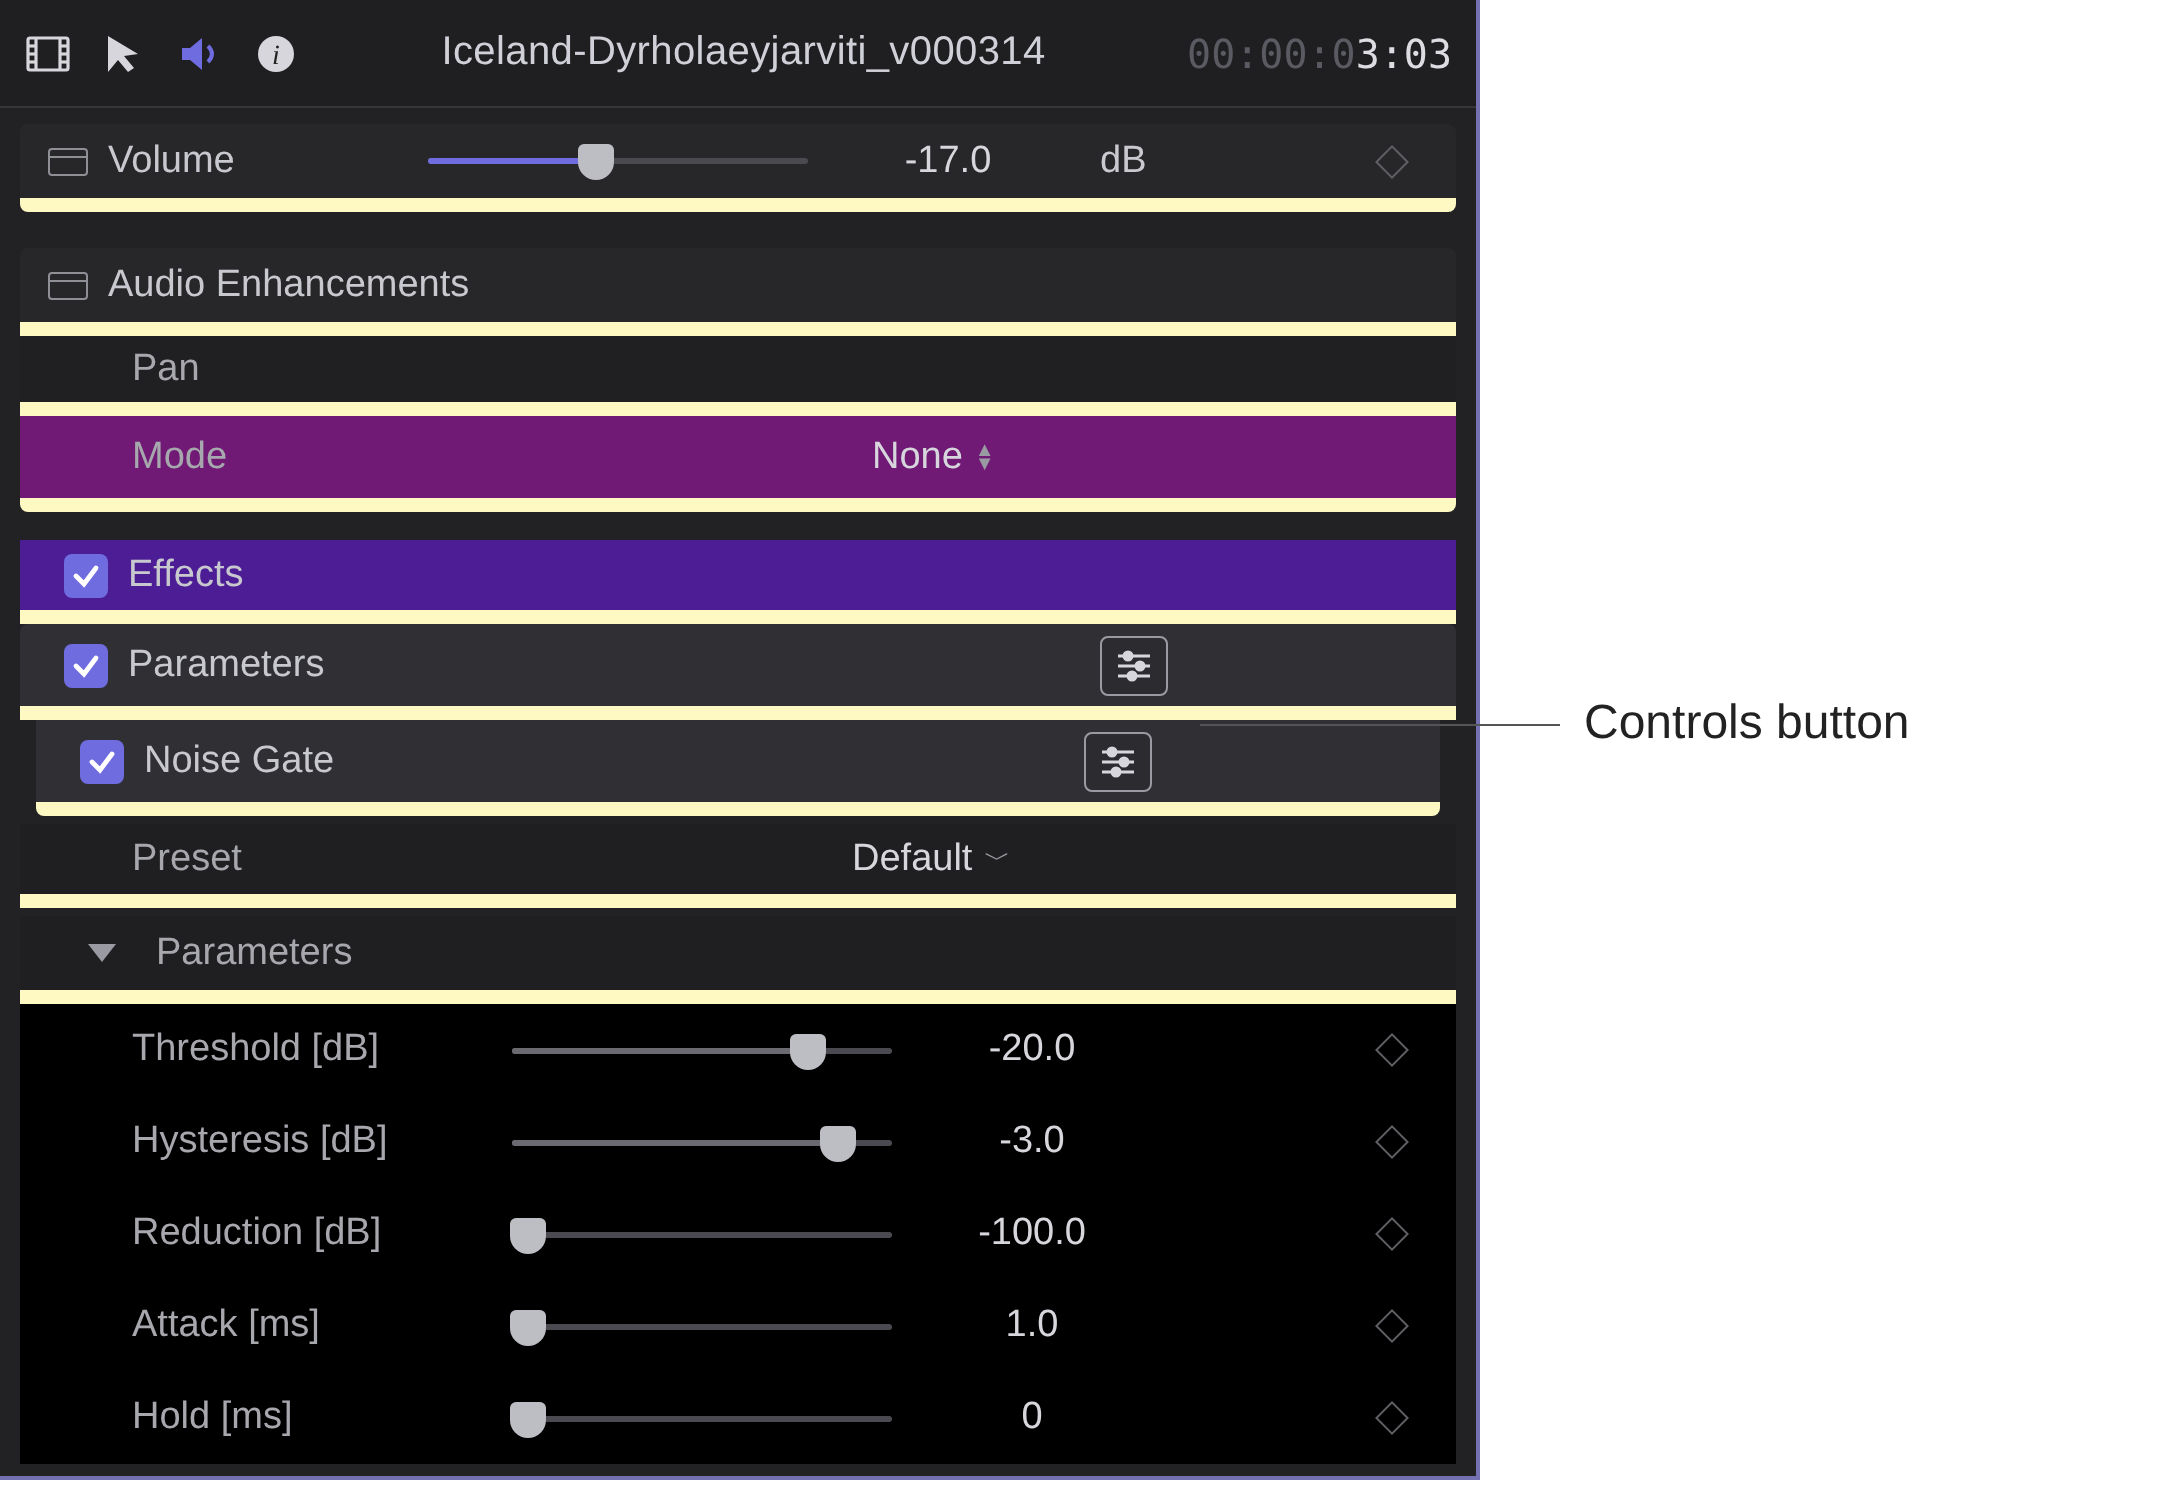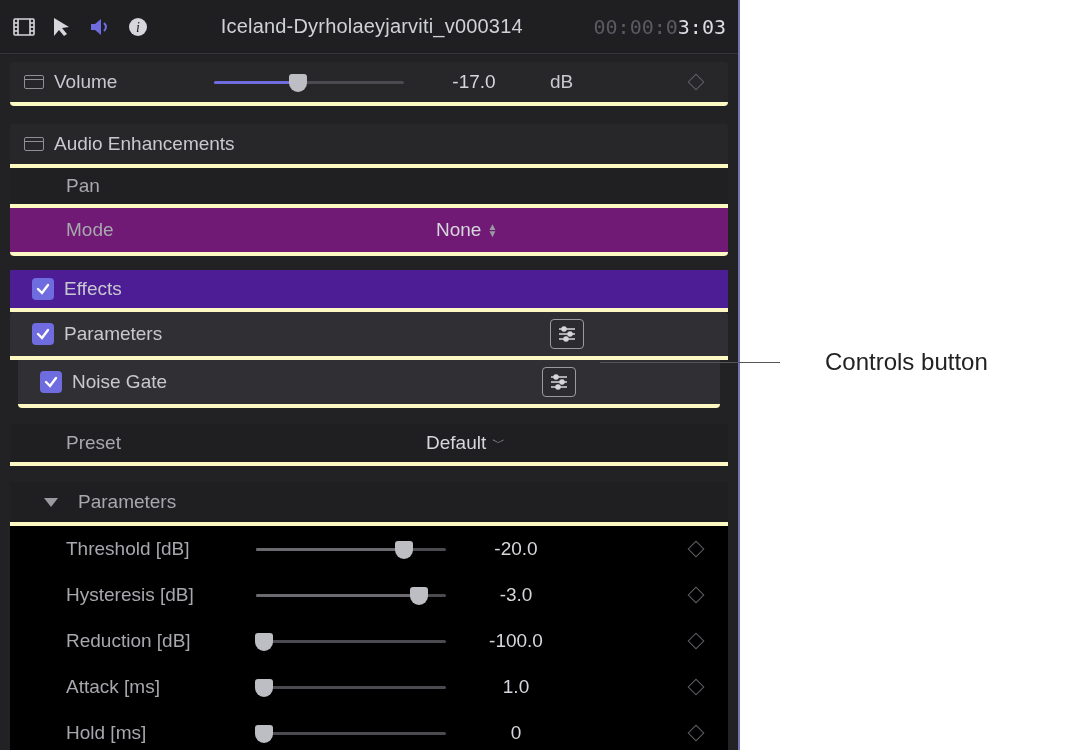--- a/index.html
+++ b/index.html
@@ -40,21 +40,21 @@
     font-size: 20px;
   }
   .topbar .tc-dim { color: #5a5a62; }
   .topbar .tc-bright { color: #dcdce2; }
 
   .row {
     display: flex;
     align-items: center;
     height: 42px;
     padding: 0 14px;
-    border-bottom: 4px solid #fef9c3;
+    border-bottom: 7px solid #fef9c3;
     background: #2b2b2f;
     gap: 10px;
   }
   .row.section {
     background: #27272a;
     height: 44px;
   }
   .row.subhead {
     background: #202023;
     height: 40px;
@@ -315,21 +315,21 @@
             <circle cx="7" cy="4" r="2" fill="#d6d6dc"></circle>
         <line x1="2" y1="9" x2="18" y2="9"></line>
             <circle cx="13" cy="9" r="2" fill="#d6d6dc"></circle>
         <line x1="2" y1="14" x2="18" y2="14"></line>
             <circle cx="9" cy="14" r="2" fill="#d6d6dc"></circle>
       </svg>
     </div>
     <div style="width:120px"></div>
   </div>
 
-  <div class="row preset" style="margin:16px 10px;">
+  <div class="row preset" style="margin:4px 10px;">
     <span class="label-dim" style="width:350px">Preset</span>
     <div class="select">
       <span>Default</span>
           <span class="chev">﹀</span>
     </div>
   </div>
 
   <div class="row params-head" style="margin:0 10px;">
     <span class="disclosure"></span>
     <span class="label-dim">Parameters</span>
@@ -403,18 +403,18 @@
     <span class="value">0</span>
     <div class="spacer"></div>
     <div class="keyframe">
             <div class="diamond"></div>
           </div>
   </div>
       </div>
 
 </div>
 
-<div class="callout" id="callout" style="left:600px; top:348px;gap:33px;">
+<div class="callout" id="callout" style="left:600px; top:348px;">
   <div class="line" style="width:180px"></div>
   <div class="text">Controls button</div>
 </div>
 
 </div>
 
 </body></html>

